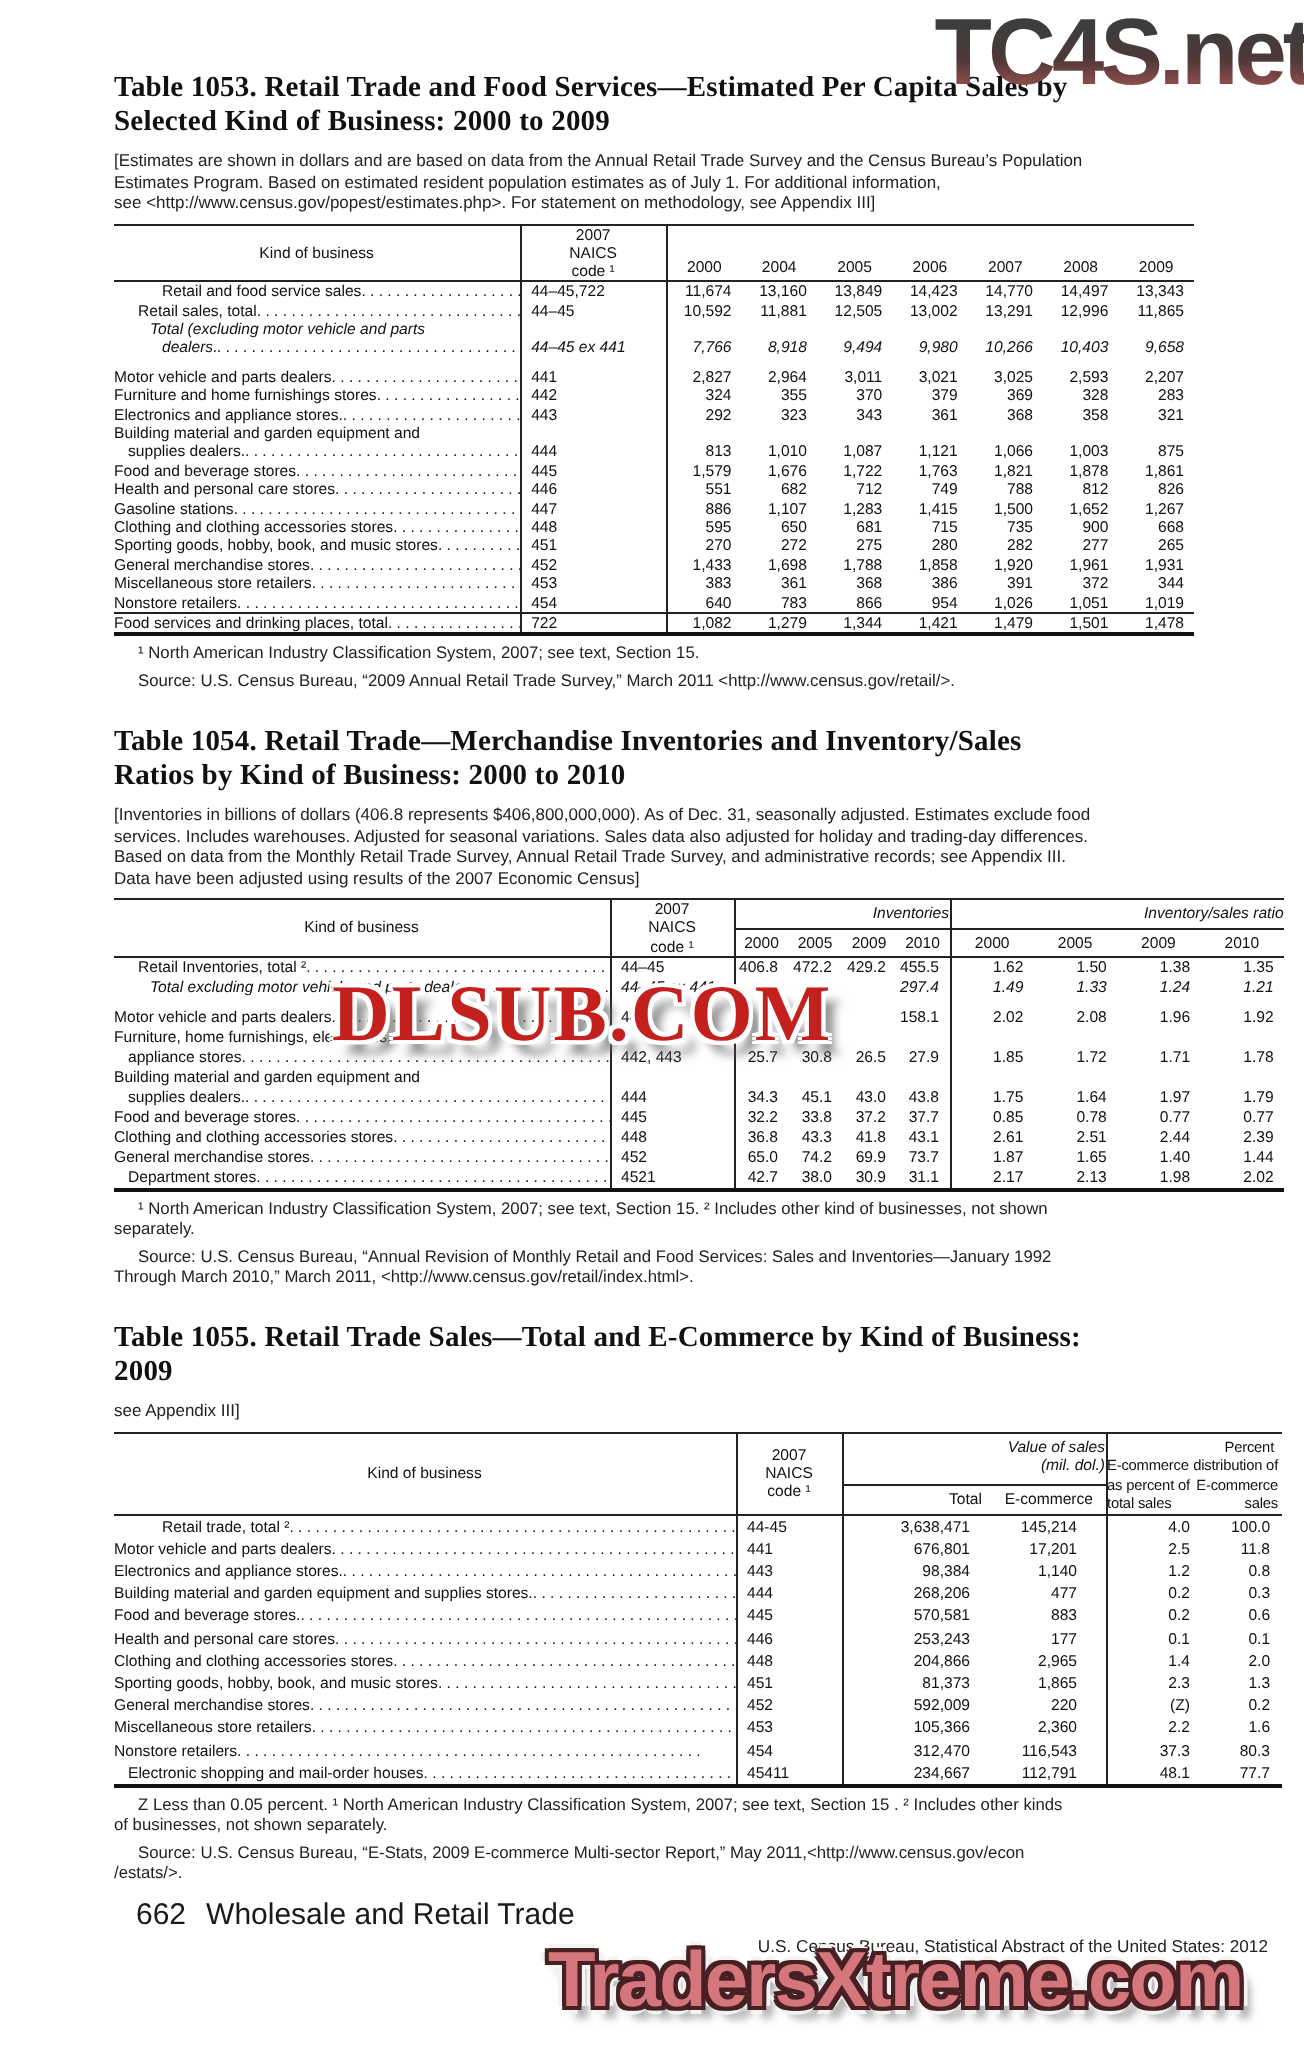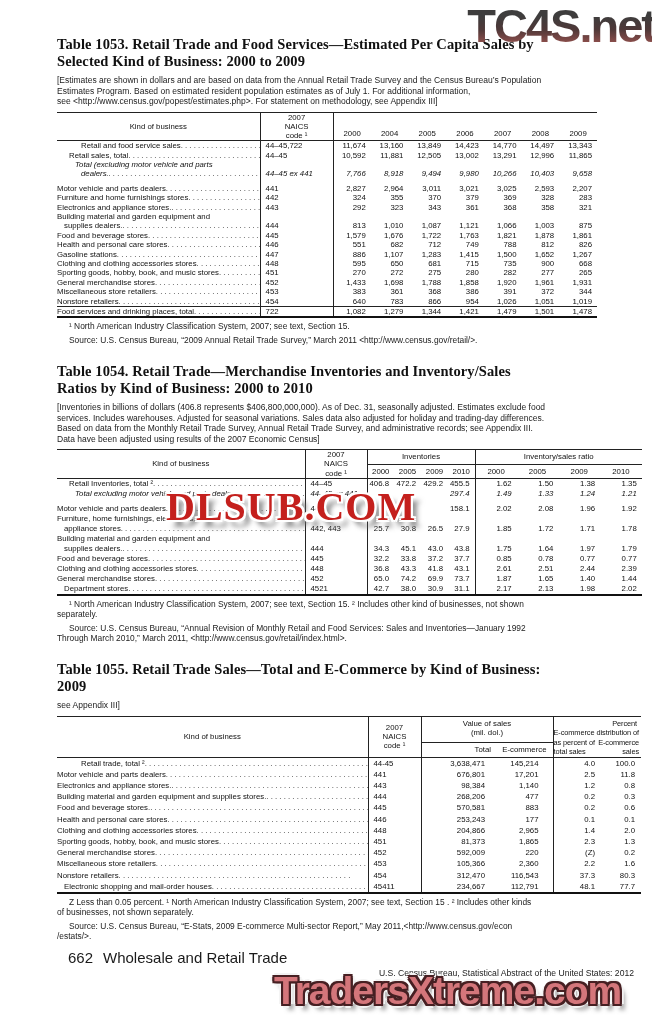--- a/index.html
+++ b/index.html
@@ -22,21 +22,21 @@
     border-top:1.5px solid #222;border-bottom:2px solid #111;}
   th,td{padding:0;font-weight:normal;margin:0;}
   thead{border-bottom:1.5px solid #222;}
   thead th{vertical-align:middle;line-height:9.2px;}
   th.kind{text-align:center;}
   th.naics,td.naics{border-left:1px solid #222;border-right:1px solid #222;}
   td.naics{padding-left:5px;overflow:hidden;white-space:nowrap;}
   th.naics div{text-align:center;line-height:9.2px;}
   th.col{vertical-align:bottom;text-align:center;padding-bottom:2px;}
   .t1055 th.col{text-align:right;padding-right:6px;}
-  th.grp{text-align:center;border-bottom:1px solid #222;padding:2px 0 1px 0;vertical-align:top;}
+  th.grp{text-align:right;border-bottom:1px solid #222;padding:2px 0 1px 0;vertical-align:top;font-style:italic;}
   th.grp div{line-height:9.2px;}
   th.pct{vertical-align:top;padding:2px 2px 0 0;font-size:7.4px;letter-spacing:-0.1px;}
   th.pct div{line-height:9.4px;white-space:nowrap;}
   th.pct .l1{text-align:right;padding-right:2px;}
   th.pct .lp{display:flex;justify-content:space-between;}
   .gdiv{border-left:1px solid #222;}
 
   tbody td{vertical-align:bottom;overflow:hidden;}
   .t1053 tbody td{line-height:9.4px;}
   .t1054 tbody td{line-height:10px;}

